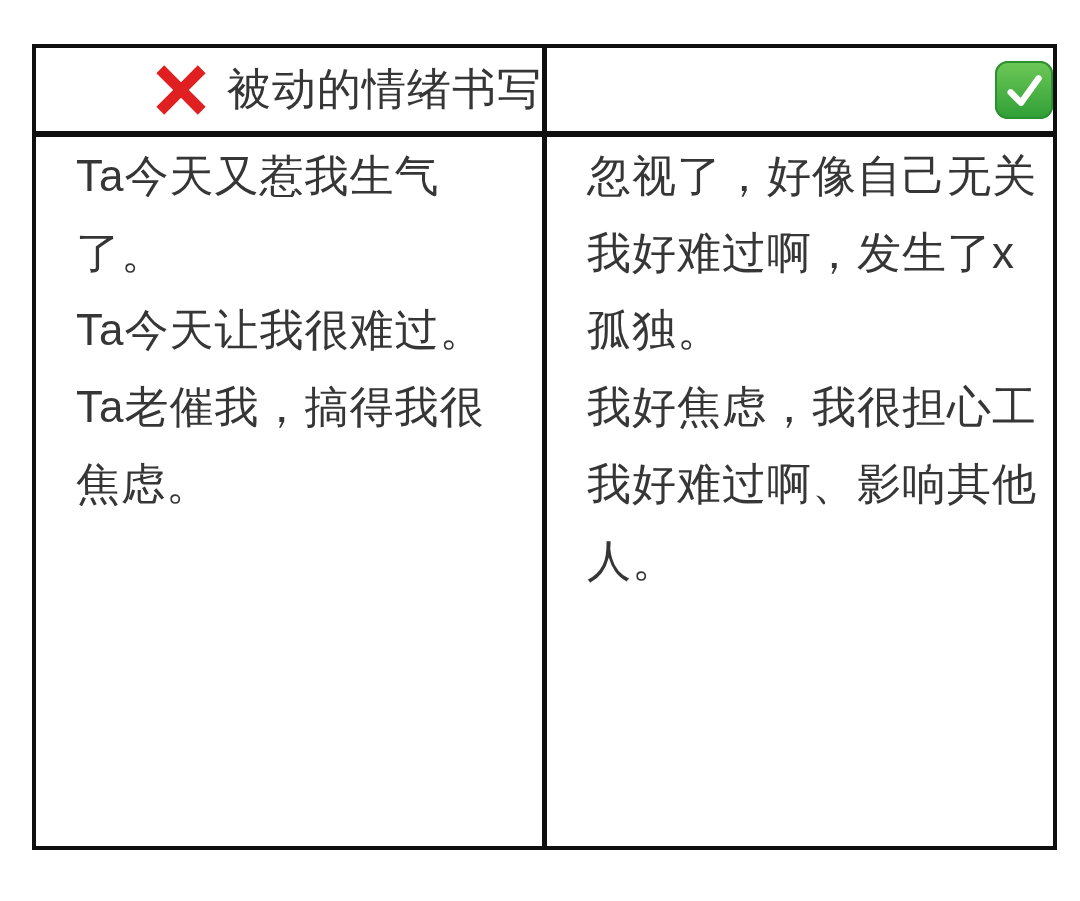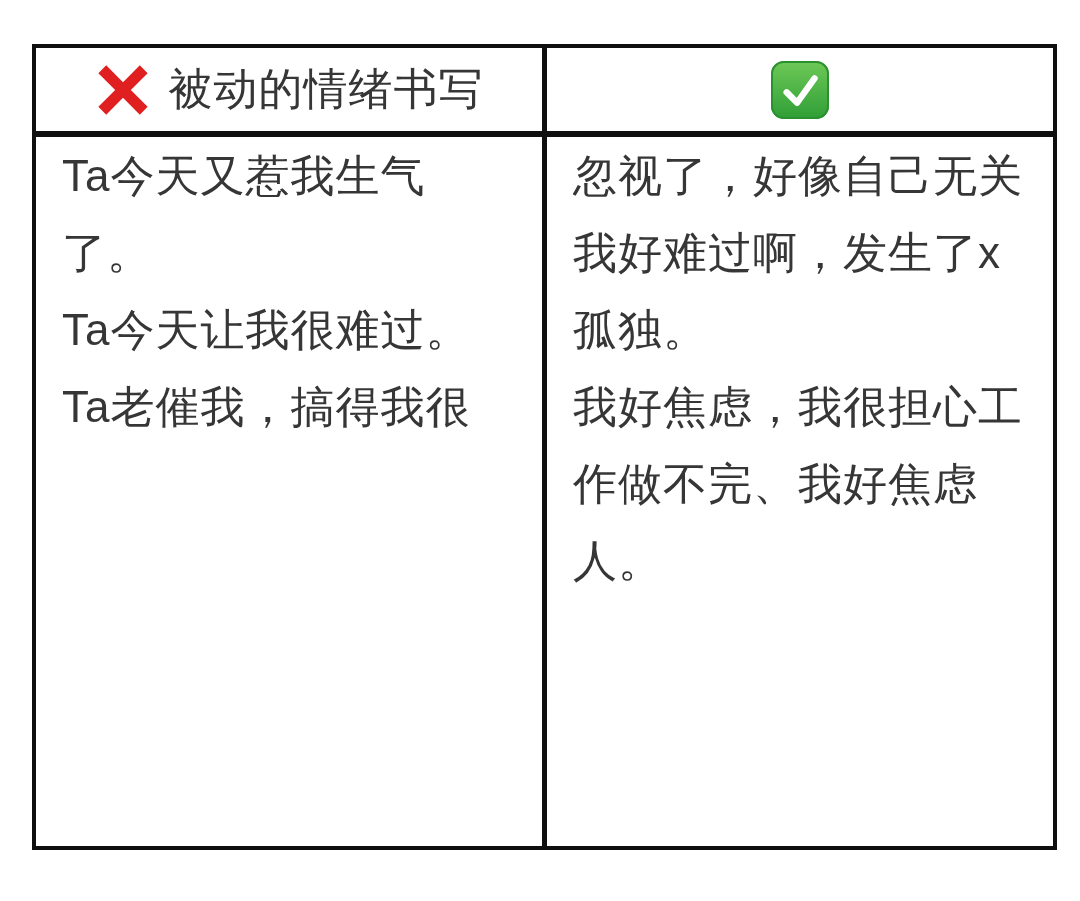--- a/index.html
+++ b/index.html
@@ -33,21 +33,21 @@
     flex: 1 1 0;
     min-width: 0;
   }
   .col.left { border-right: 5px solid var(--border-color); }
   .col-header {
     height: 89px;
     flex: 0 0 89px;
     border-bottom: 6px solid var(--border-color);
     display: flex;
     align-items: center;
-    justify-content: center;
+    justify-content: flex-end;
     font-size: 44px;
     letter-spacing: 1px;
     white-space: nowrap;
   }
   .header-label { margin-left: 18px; }
   .icon-box {
     display: inline-flex;
     align-items: center;
     justify-content: center;
     flex: 0 0 auto;
@@ -68,20 +68,21 @@
     stroke-linecap: round;
     stroke-linejoin: round;
   }
   .col-body {
     flex: 1 1 auto;
     padding: 0 10px 0 26px;
     font-size: 44px;
     line-height: 77px;
     letter-spacing: 1px;
     overflow: hidden;
+    margin-left: 14px;
   }
   .text-line { white-space: nowrap; }
 </style>
 </head>
 <body>
 
 <div class="comparison-table">
 
   <div class="col left">
     <div class="col-header">
@@ -90,34 +91,35 @@
           <path d="M20 6 L50 36 L80 6 L94 20 L64 50 L94 80 L80 94 L50 64 L20 94 L6 80 L36 50 L6 20 Z"></path>
         </svg>
       </span>
       <span class="header-label">被动的情绪书写</span>
     </div>
     <div class="col-body">
         <div class="text-line">Ta今天又惹我生气</div>
         <div class="text-line">了。</div>
         <div class="text-line">Ta今天让我很难过。</div>
         <div class="text-line">Ta老催我，搞得我很</div>
+        <div class="text-line">焦虑。</div>
       </div>
   </div>
 
   <div class="col right">
     <div class="col-header">
       <span class="icon-box check-icon">
         <svg viewBox="0 0 100 100" aria-hidden="true">
           <path d="M27 54 L45 72 L75 30"></path>
         </svg>
       </span>
     </div>
     <div class="col-body">
         <div class="text-line">忽视了，好像自己无关</div>
         <div class="text-line">我好难过啊，发生了x</div>
         <div class="text-line">孤独。</div>
         <div class="text-line">我好焦虑，我很担心工</div>
-        <div class="text-line">作做不完、我好焦虑</div>
+        <div class="text-line">我好难过啊、影响其他</div>
         <div class="text-line">人。</div>
       </div>
   </div>
 
 </div>
 
 </body></html>

